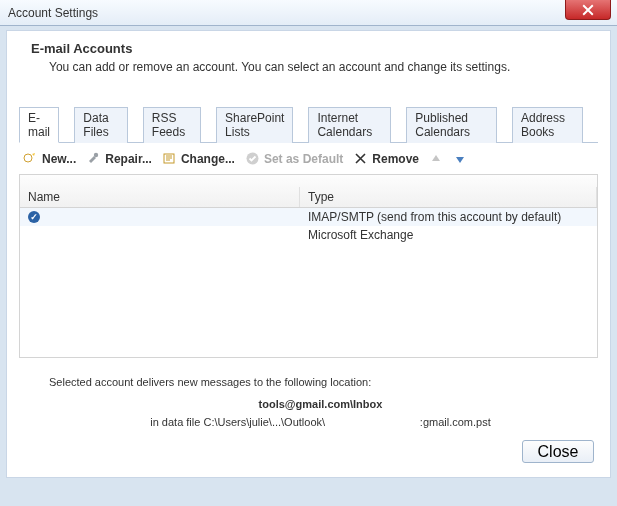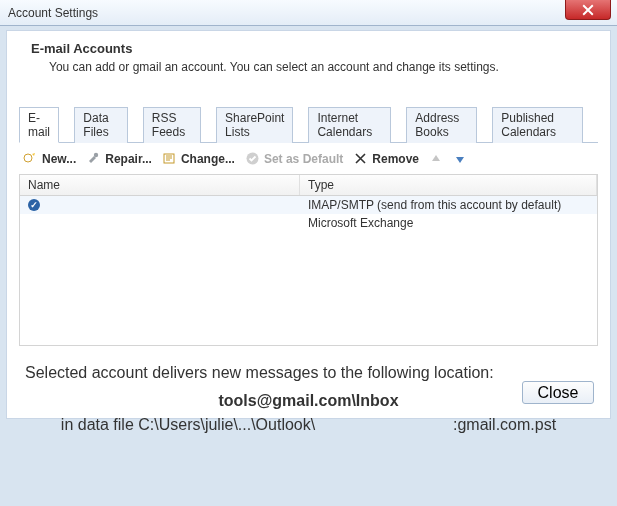--- a/index.html
+++ b/index.html
@@ -37,21 +37,21 @@
     display: flex;
     align-items: center;
     justify-content: center;
     cursor: pointer;
   }
   .close-btn svg { width: 12px; height: 12px; }
   .content {
     background: #fff;
     margin: 4px 6px 6px 6px;
     border: 1px solid #c9d6e6;
-    height: 389px;
+    height: 448px;
     padding: 10px 12px;
     position: relative;
   }
   .section-heading {
     font-weight: bold;
     font-size: 13px;
     margin-bottom: 4px;
     margin-left: 12px;
   }
   .section-desc {
@@ -105,20 +105,21 @@
   .arrow-up.disabled { color: #c5c5c5; cursor: default; }
   .listhead {
     display: flex;
     background: linear-gradient(#fdfdfd, #f1f1f1);
     border: 1px solid #d4d4d4;
     font-size: 12px;
   }
   .listhead div {
     padding: 3px 8px;
     border-right: 1px solid #e0e0e0;
+    margin-top: 12px;
   }
   .col-name { width: 280px; }
   .col-type { flex: 1; }
   .listbox {
     border: 1px solid #d4d4d4;
     border-top: none;
     height: 150px;
     background: #fff;
   }
   .row {
@@ -137,21 +138,22 @@
   }
   .check-ic:after {
     content:"✓";
     color:#fff;
     font-size:9px;
     font-weight:bold;
     line-height:1;
   }
   .footer-text {
     margin-top: 18px;
-    font-size: 16px;
+    font-size: 11px;
+    margin-left: 24px;
   }
   .footer-text .bold { font-weight: bold; }
   .footer-line1 { margin-left: 6px; }
   .footer-line2 { text-align: center; margin-top: 10px; }
   .footer-line3 { text-align: center; margin-top: 6px; white-space: pre;}
   .dlg-footer {
     position: absolute;
     right: 16px;
     bottom: 14px;
   }
@@ -175,30 +177,30 @@
       <svg viewBox="0 0 10 10">
         <path d="M1 1 L9 9 M9 1 L1 9" stroke="#fff" stroke-width="1.6"></path>
       </svg>
     </div>
   </div>
 </div>
 
 <div class="content">
 
   <div class="section-heading">E-mail Accounts</div>
-  <div class="section-desc">You can add or gmail an account. You can select an account and change its settings.</div>
+  <div class="section-desc">You can add or remove an account. You can select an account and change its settings.</div>
 
   <div class="tabs">
     <div class="tab active">E-mail</div>
     <div class="tab">Data Files</div>
     <div class="tab">RSS Feeds</div>
     <div class="tab">SharePoint Lists</div>
     <div class="tab">Internet Calendars</div>
+    <div class="tab">Published Calendars</div>
     <div class="tab">Address Books</div>
-    <div class="tab">Published Calendars</div>
   </div>
 
   <div class="toolbar">
     <div class="tbtn">
       <span class="ic">
         <svg width="15" height="15">
             <circle cx="5" cy="7" r="4" fill="#fff" stroke="#d0a030"></circle>
             <path d="M9 3l3-1-1 3" fill="#f5c842"></path>
           </svg>
       </span>

